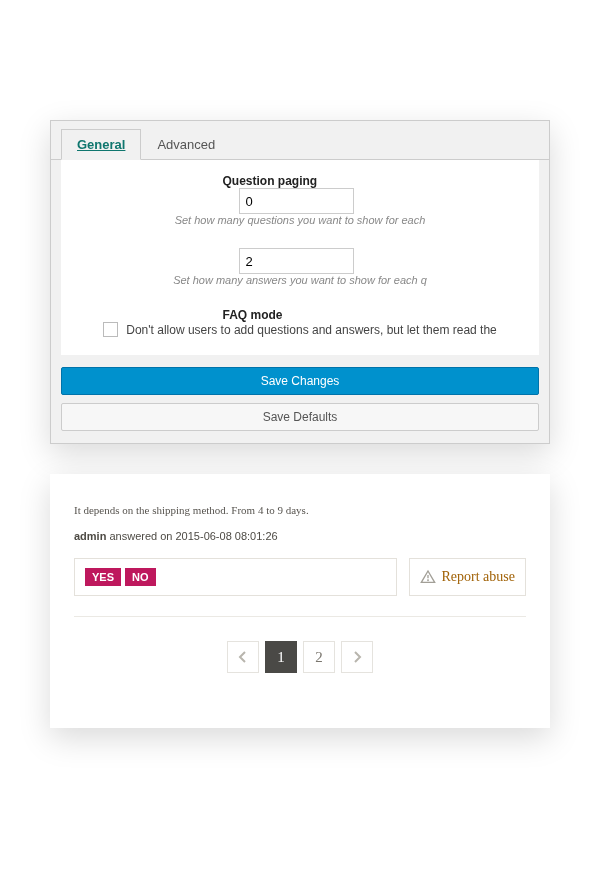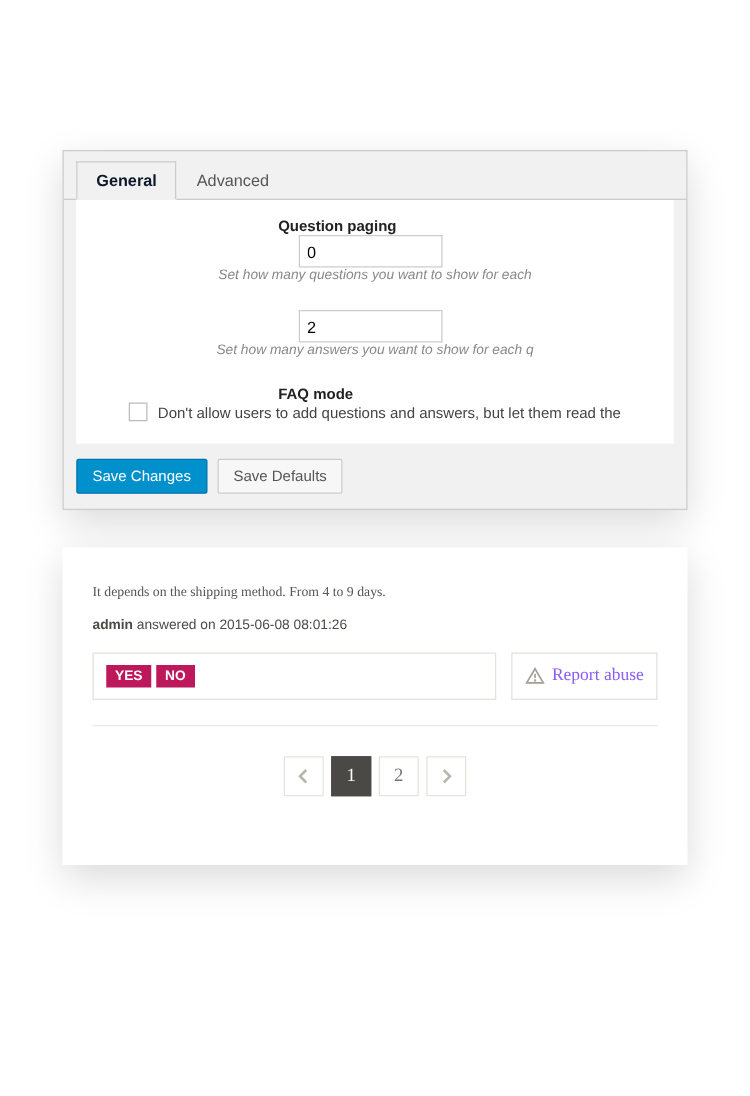--- a/index.html
+++ b/index.html
@@ -31,21 +31,22 @@
       cursor: pointer;
       border: 1px solid transparent;
       border-bottom: none;
       margin-bottom: -1px;
     }
     .tab.active {
       background: #f1f1f1;
       border: 1px solid #ccc;
       border-bottom: 1px solid #f1f1f1;
       font-weight: 600;
-      color: #0f172a;
+      color: #0f766e;
+      text-decoration: underline;
     }
     .section-title {
       padding: 18px 15px 14px 15px;
       font-size: 15px;
       font-weight: 600;
       color: #222;
     }
     .form-body {
       background: #fff;
       margin: 0 10px 12px 10px;
@@ -96,20 +97,21 @@
     .checkbox-label {
       color: #444;
       font-size: 12px;
       white-space: nowrap;
       overflow: hidden;
     }
     .buttons {
       padding: 0 10px 12px 10px;
       display: flex;
       gap: 8px;
+      flex-direction: column;
     }
     .btn {
       padding: 6px 12px;
       font-size: 12px;
       border: 1px solid;
       cursor: pointer;
       border-radius: 2px;
     }
     .btn-primary {
       background: #0091cd;
@@ -171,21 +173,21 @@
       border: none;
       font-weight: 600;
     }
     .report-box {
       border: 1px solid #e4e1db;
       padding: 9px 10px;
       display: flex;
       align-items: center;
       gap: 6px;
       white-space: nowrap;
-      color: #8b5cf6;
+      color: #a16207;
       font-family: Georgia, serif;
       font-size: 14px;
     }
     .warn-icon {
       width: 16px; height: 16px;
       flex-shrink: 0;
     }
     .divider {
       border-top: 1px solid #ebe9e4;
       margin-bottom: 24px;

